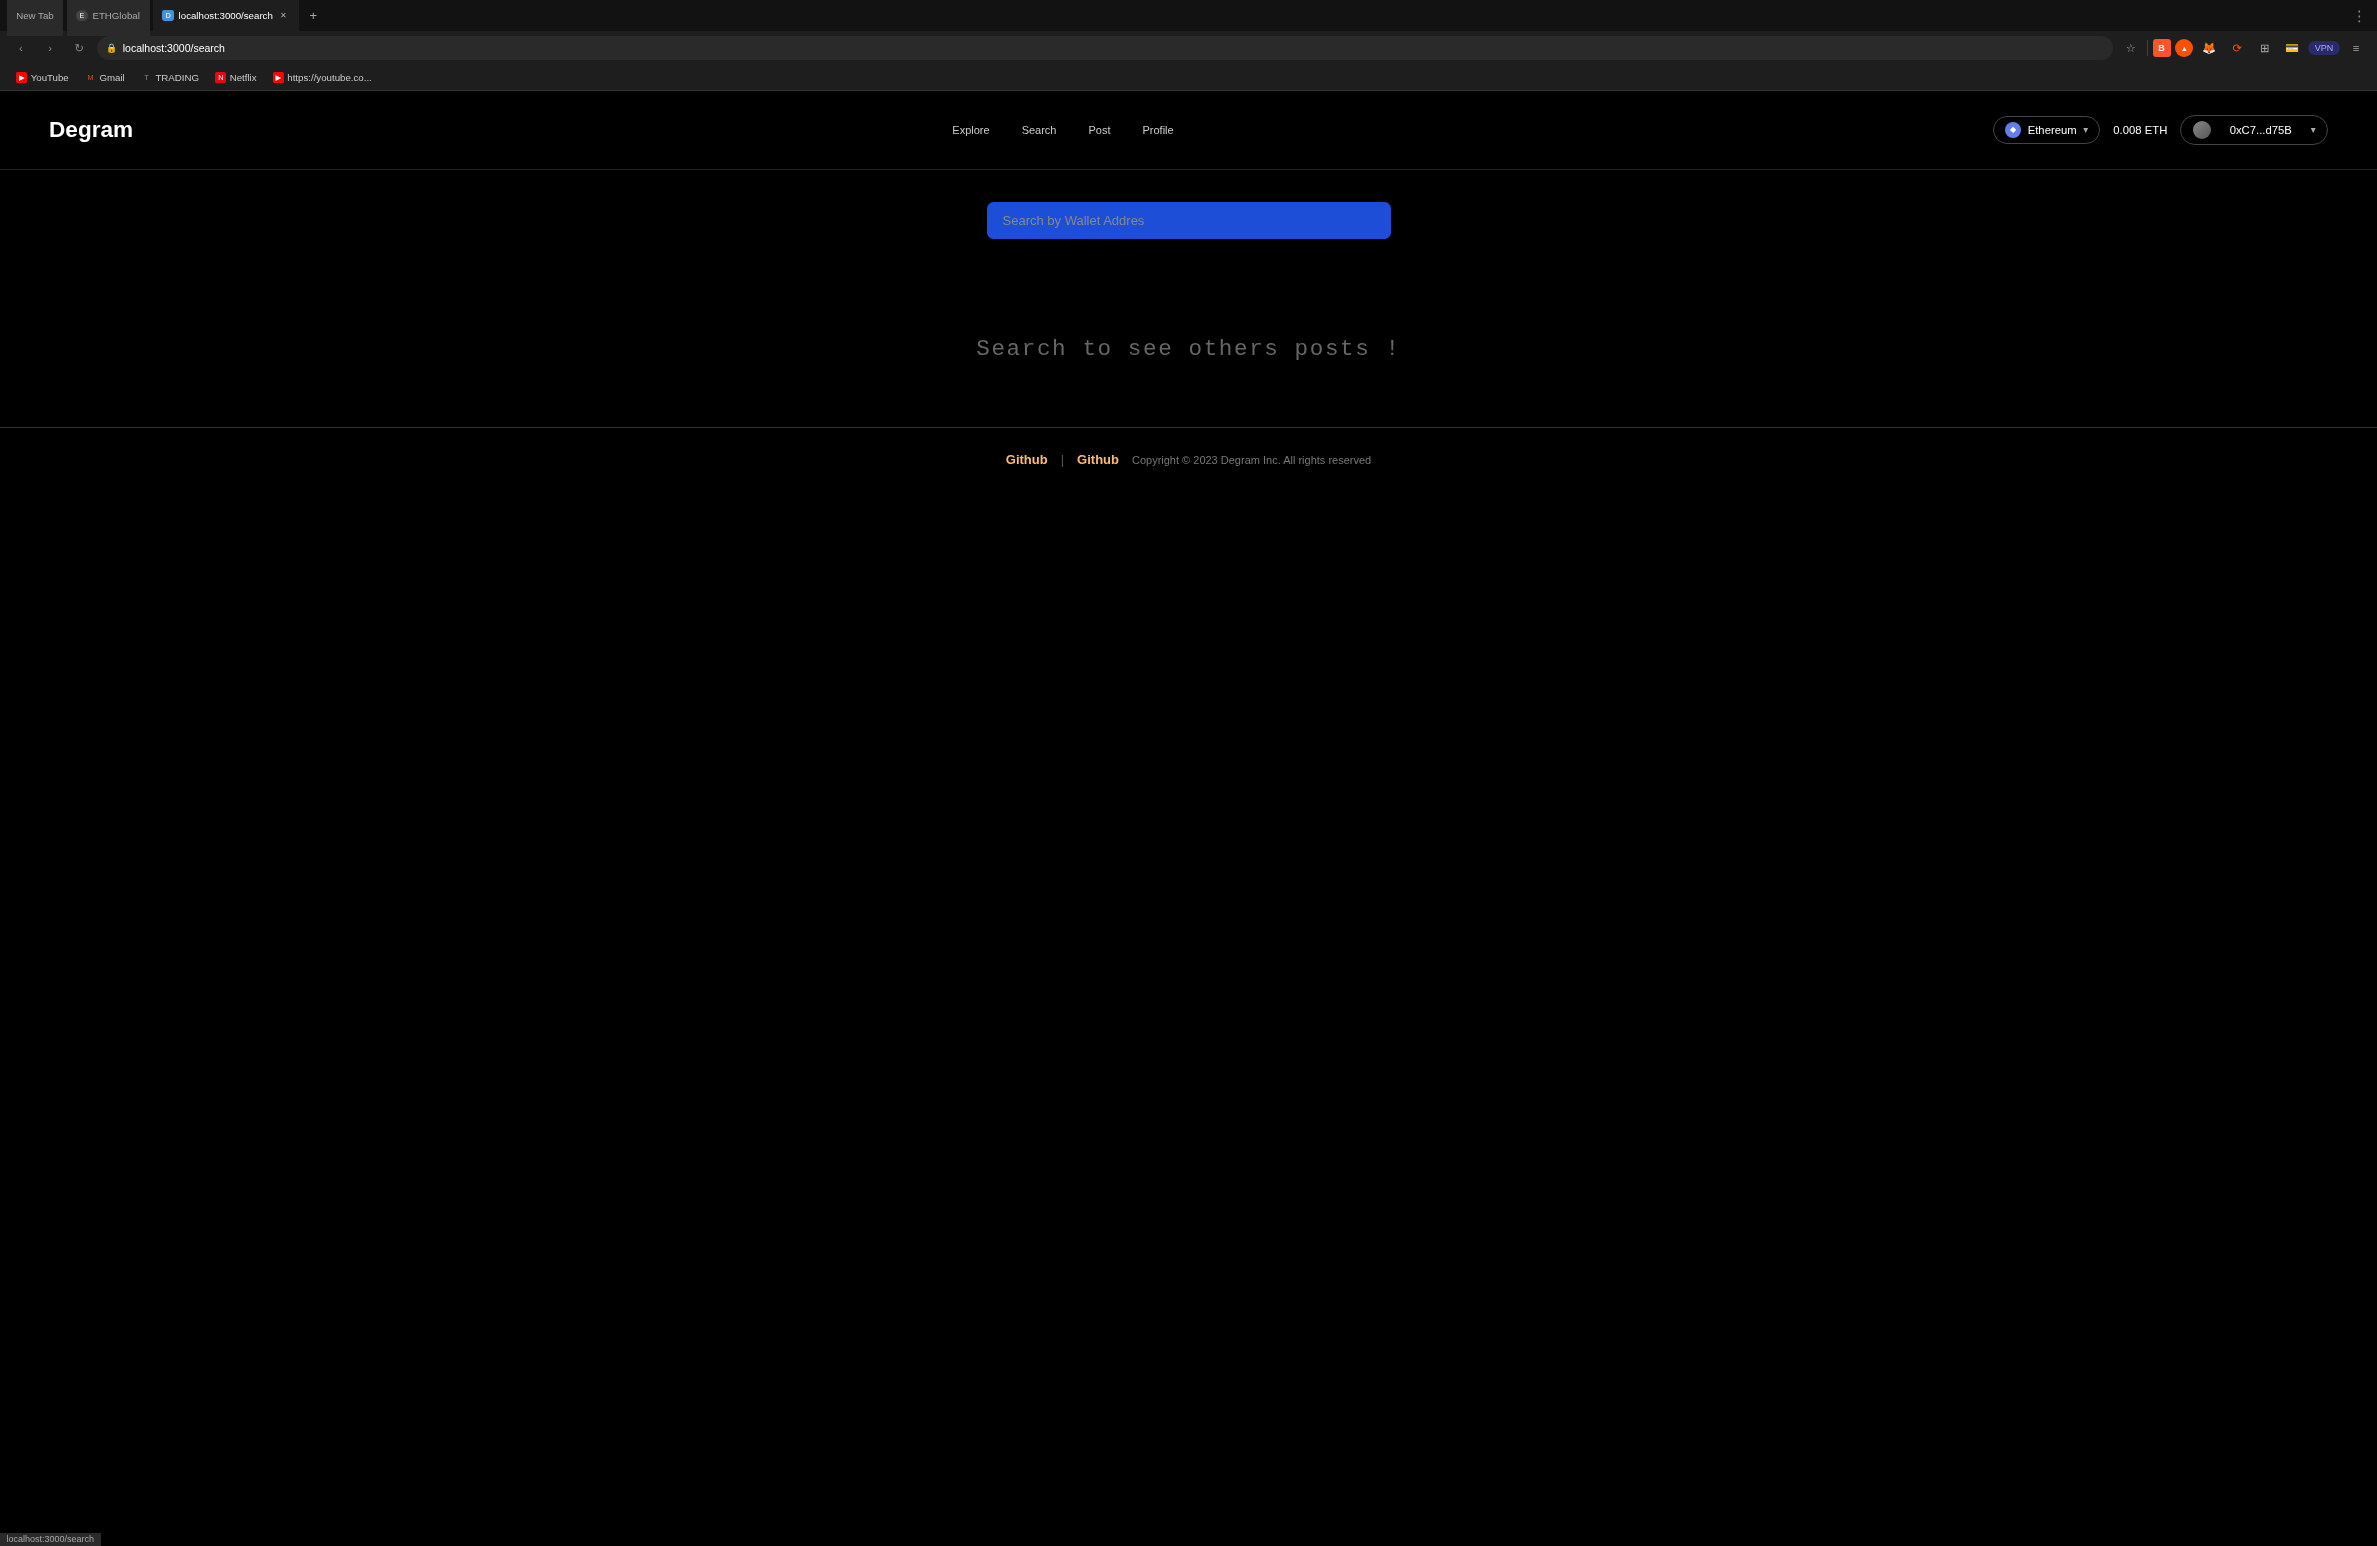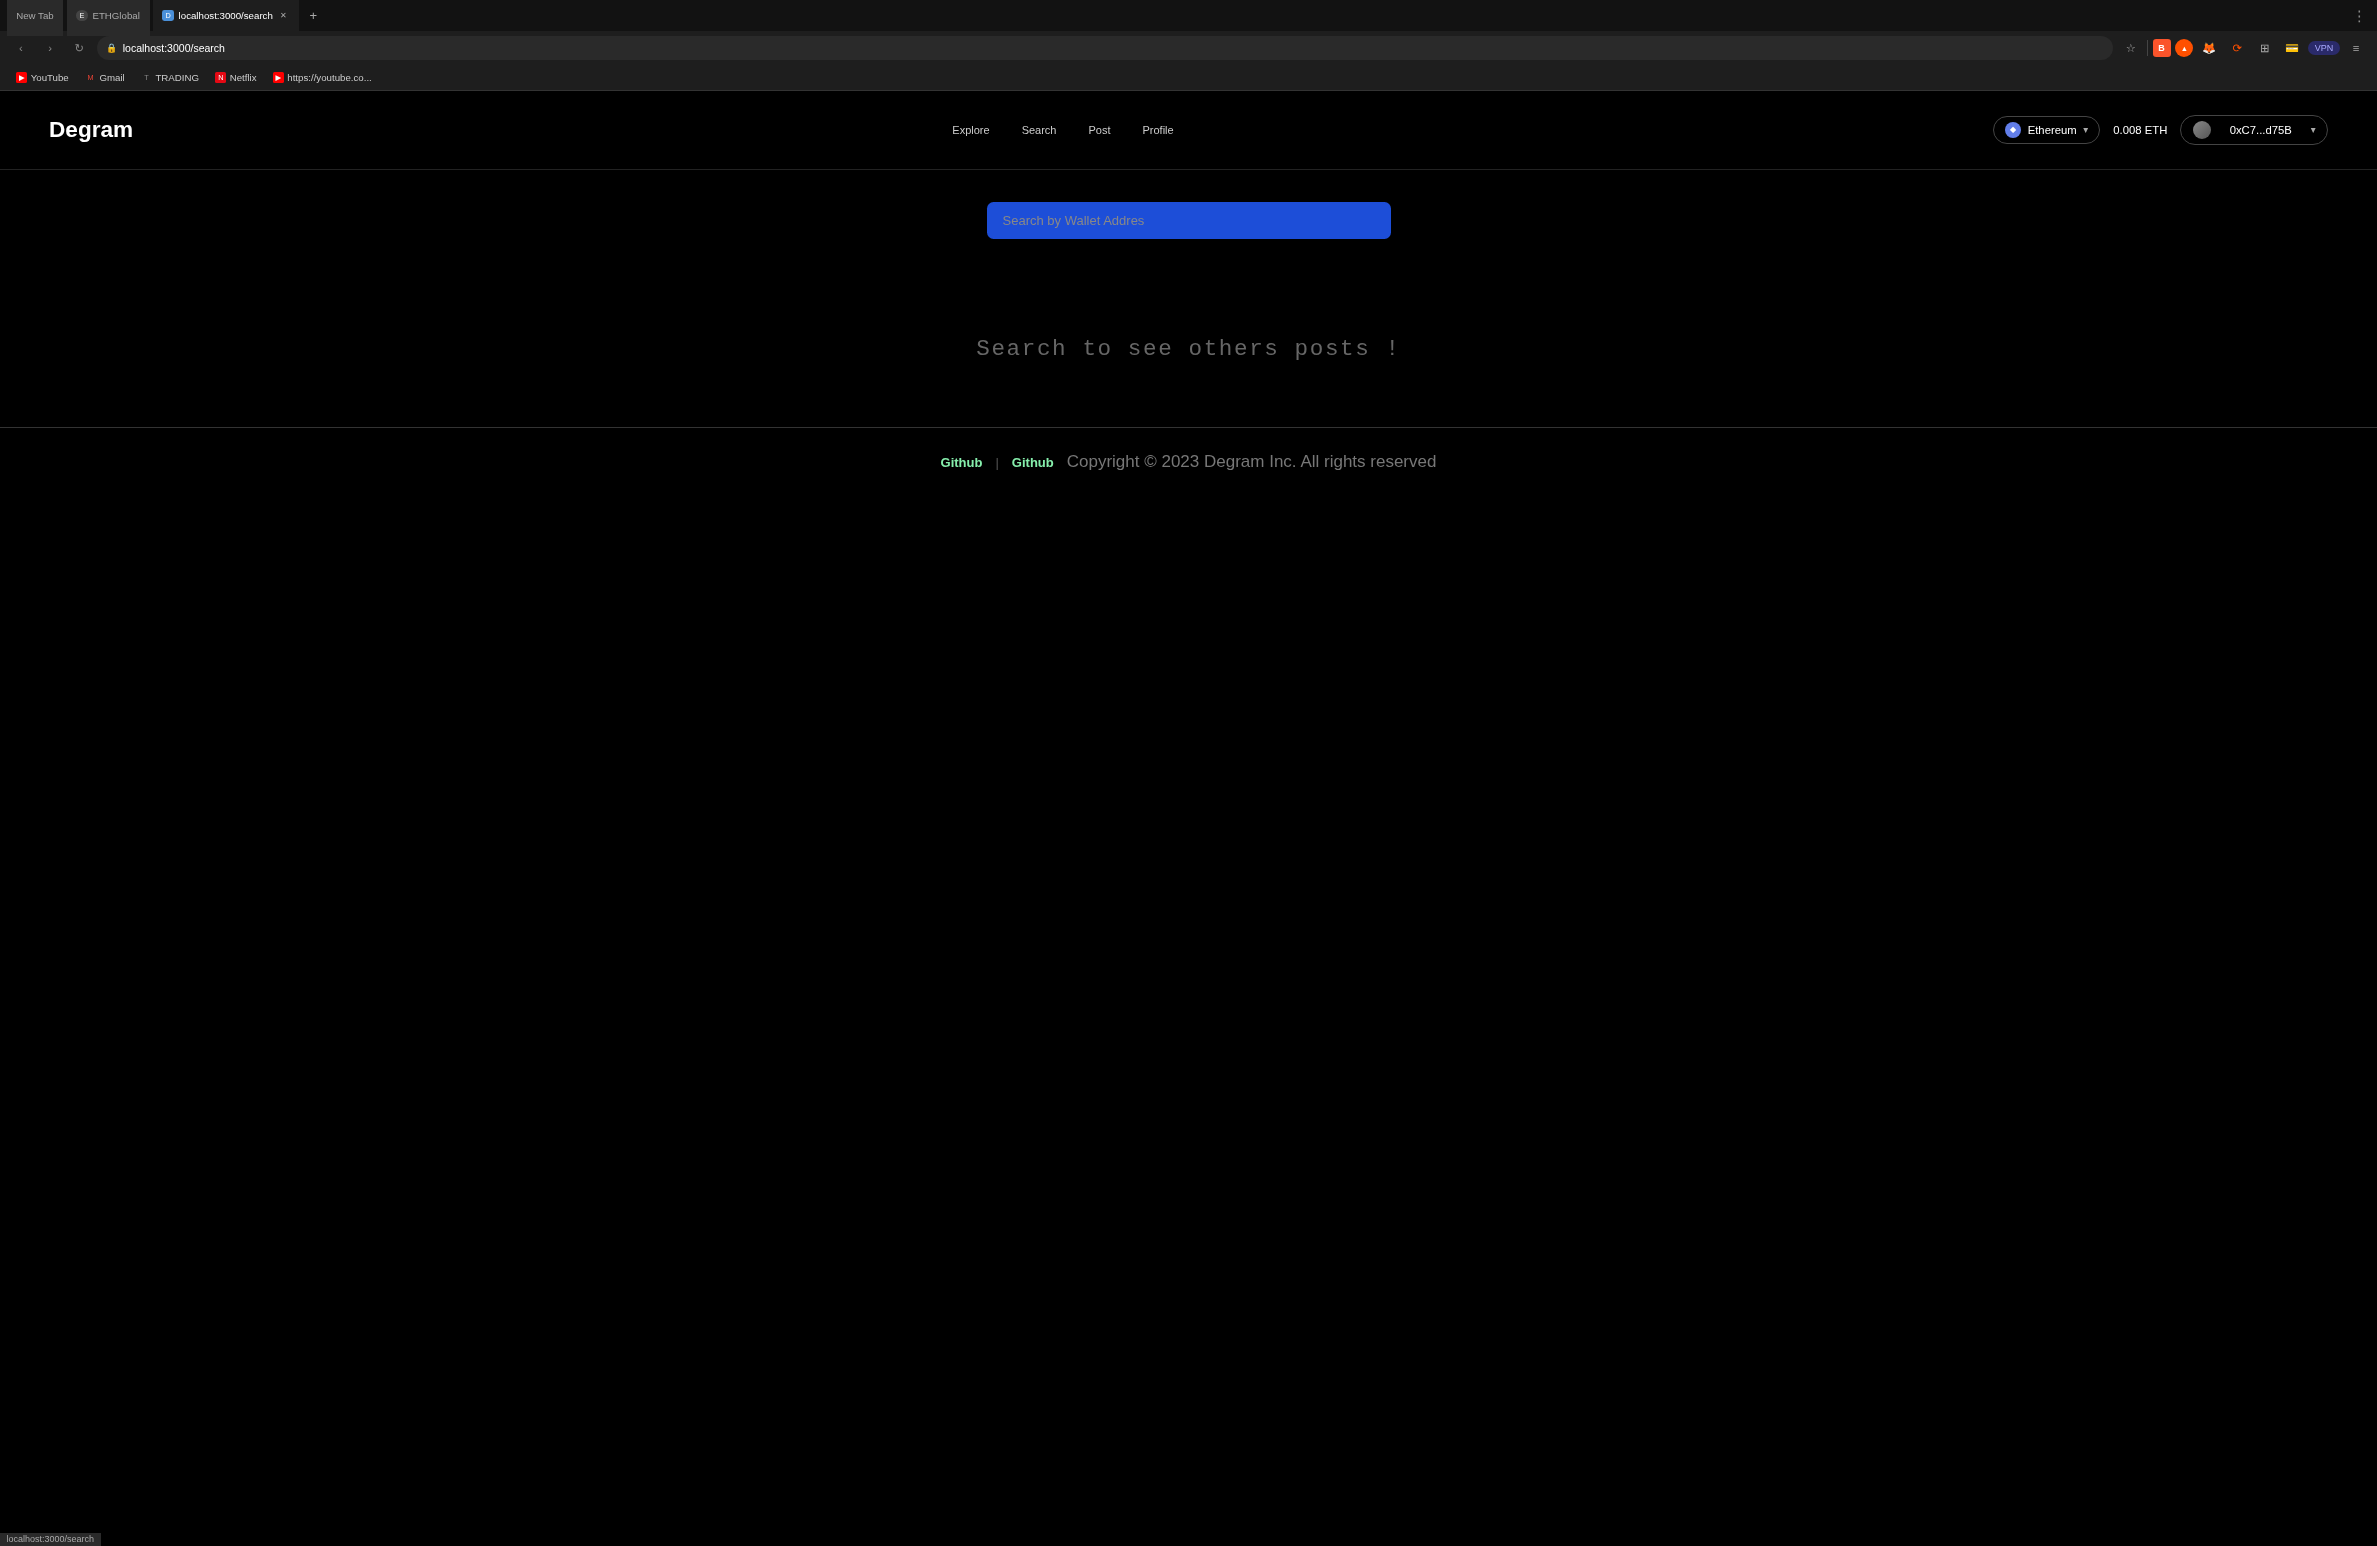--- a/index.html
+++ b/index.html
@@ -322,33 +322,33 @@
     
     .app-footer {
       border-top: 0.8px solid #333;
       padding: 24px 49px;
       display: flex;
       align-items: center;
       justify-content: center;
       gap: 13px;
     }
     .footer-link {
-      color: #86efac;
+      color: #fdba74;
       font-size: 13px;
       font-weight: bold;
       text-decoration: none;
       cursor: pointer;
     }
     .footer-divider {
       color: #555;
       font-size: 13px;
     }
     .footer-copyright {
       color: #777;
-      font-size: 17px;
+      font-size: 11px;
     }
 
     
     .status-bar {
       position: fixed;
       bottom: 0;
       left: 0;
       background: #2a2a2a;
       color: #aaa;
       font-size: 9px;

